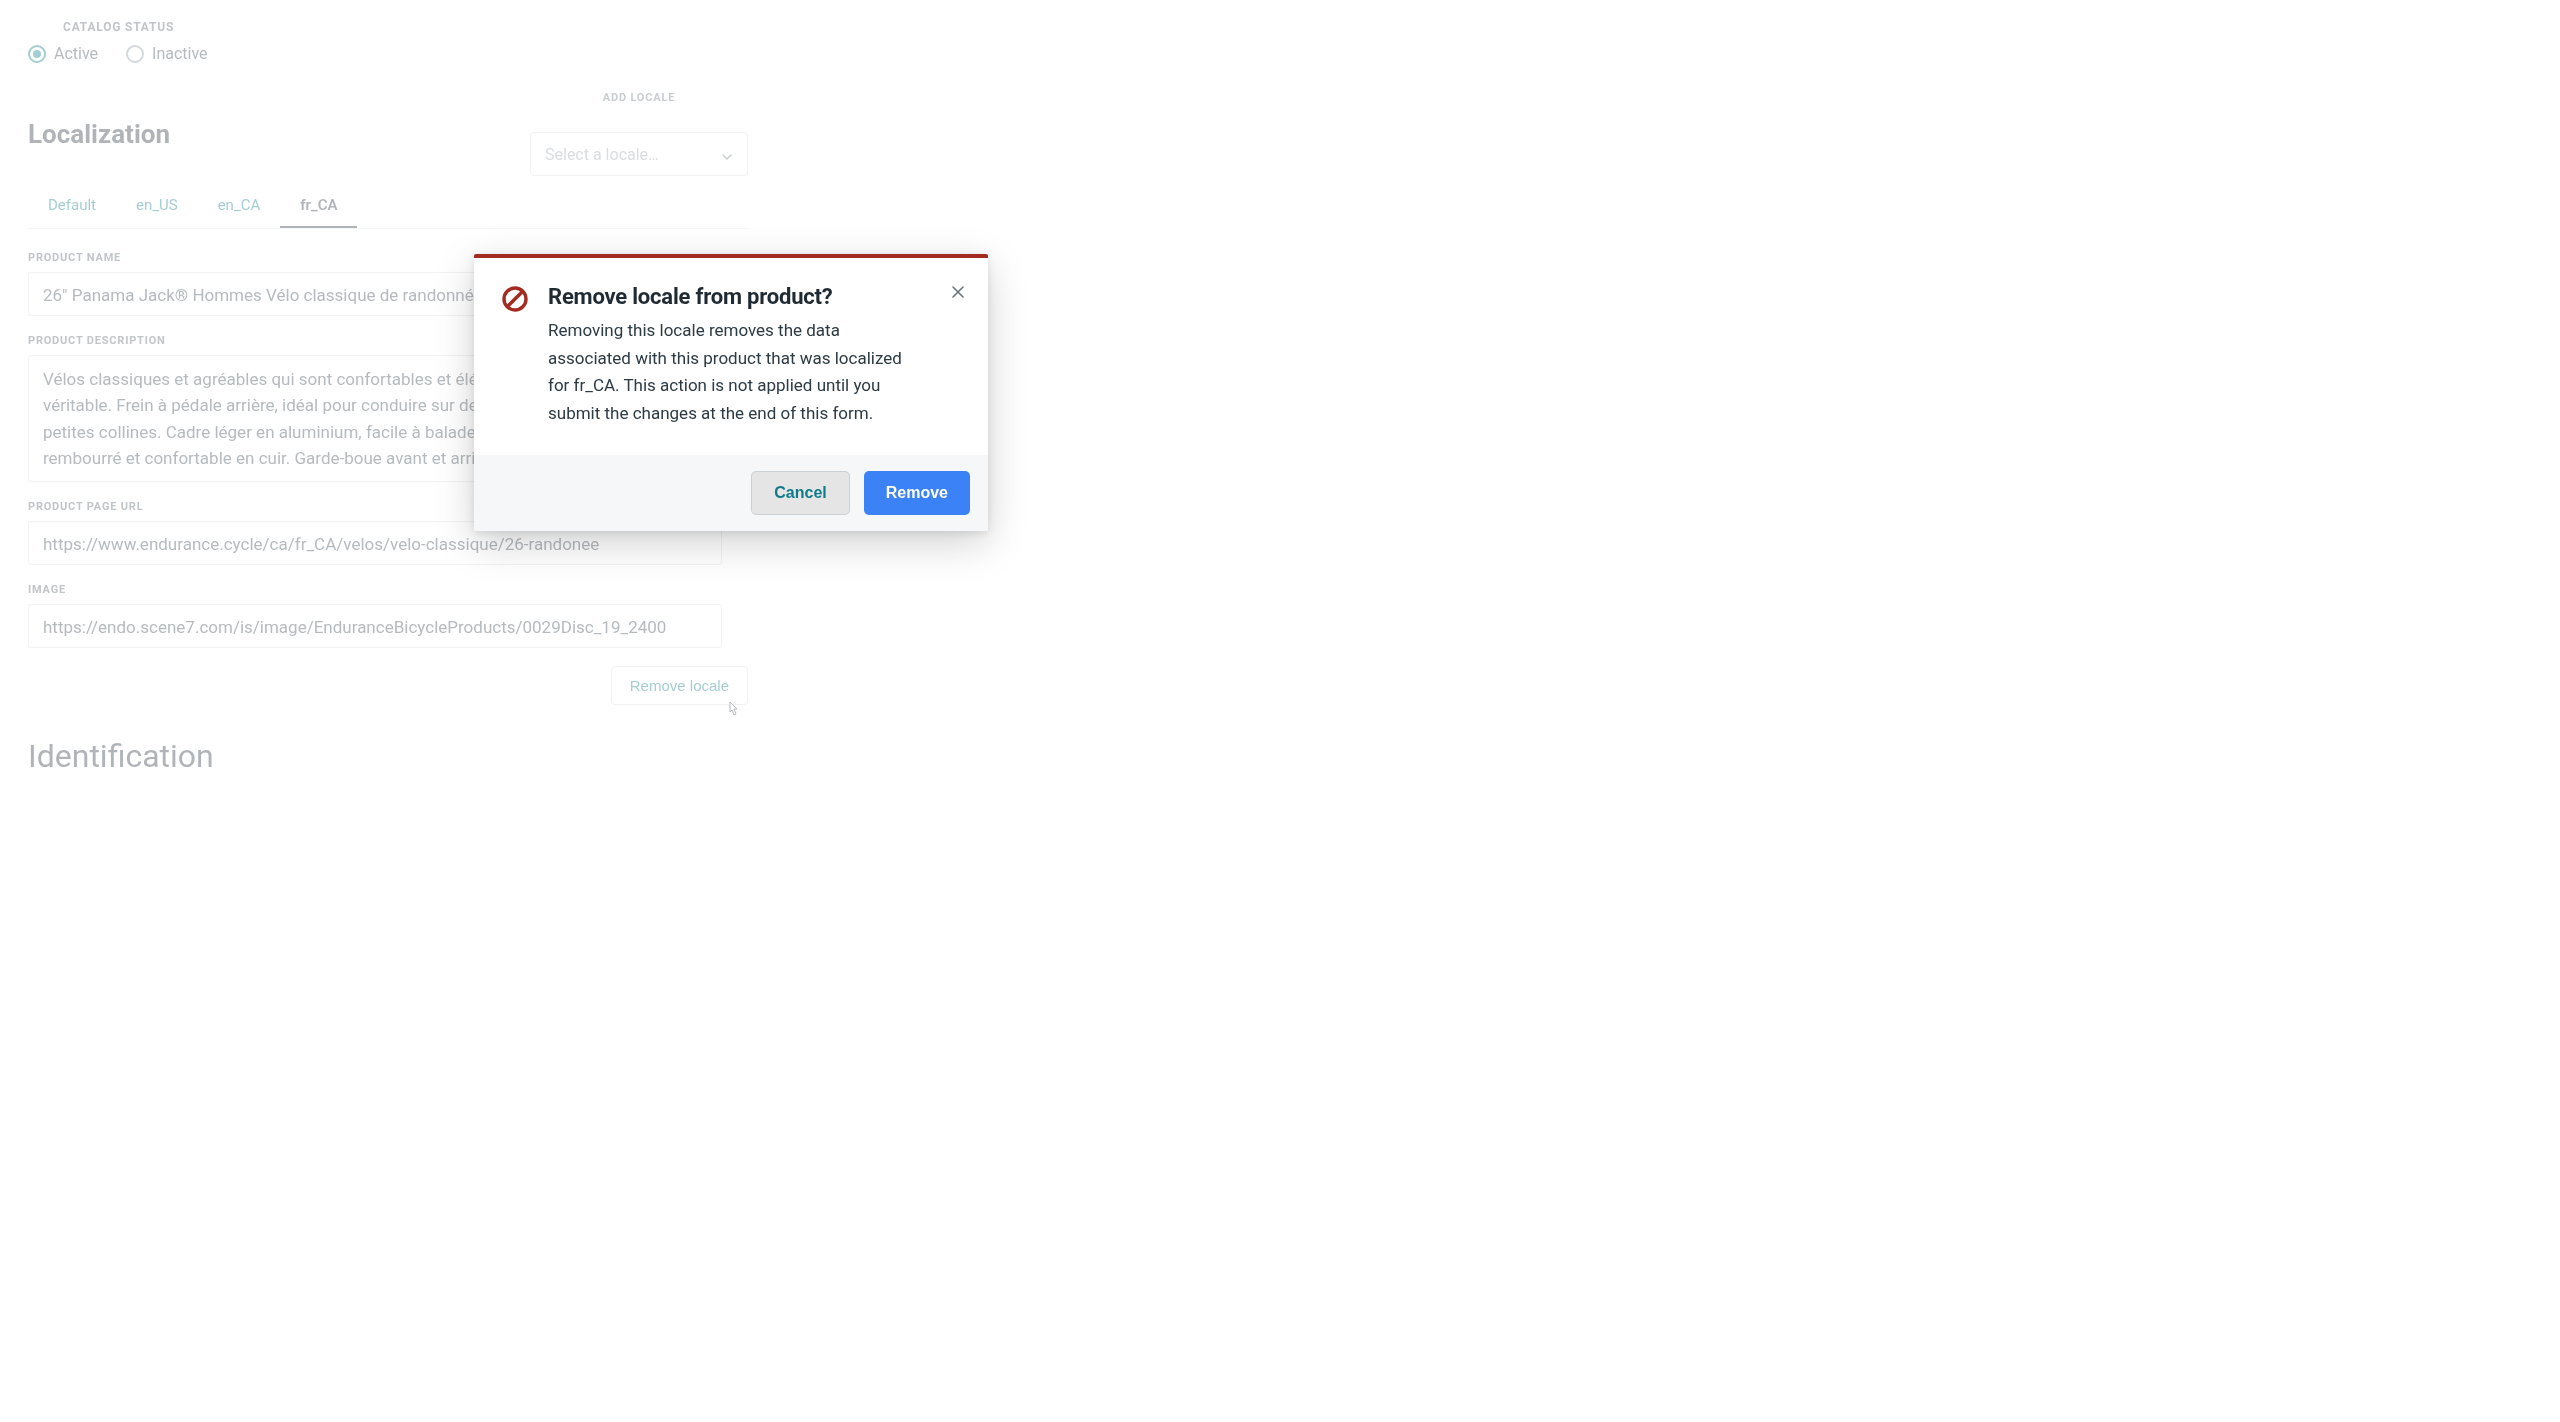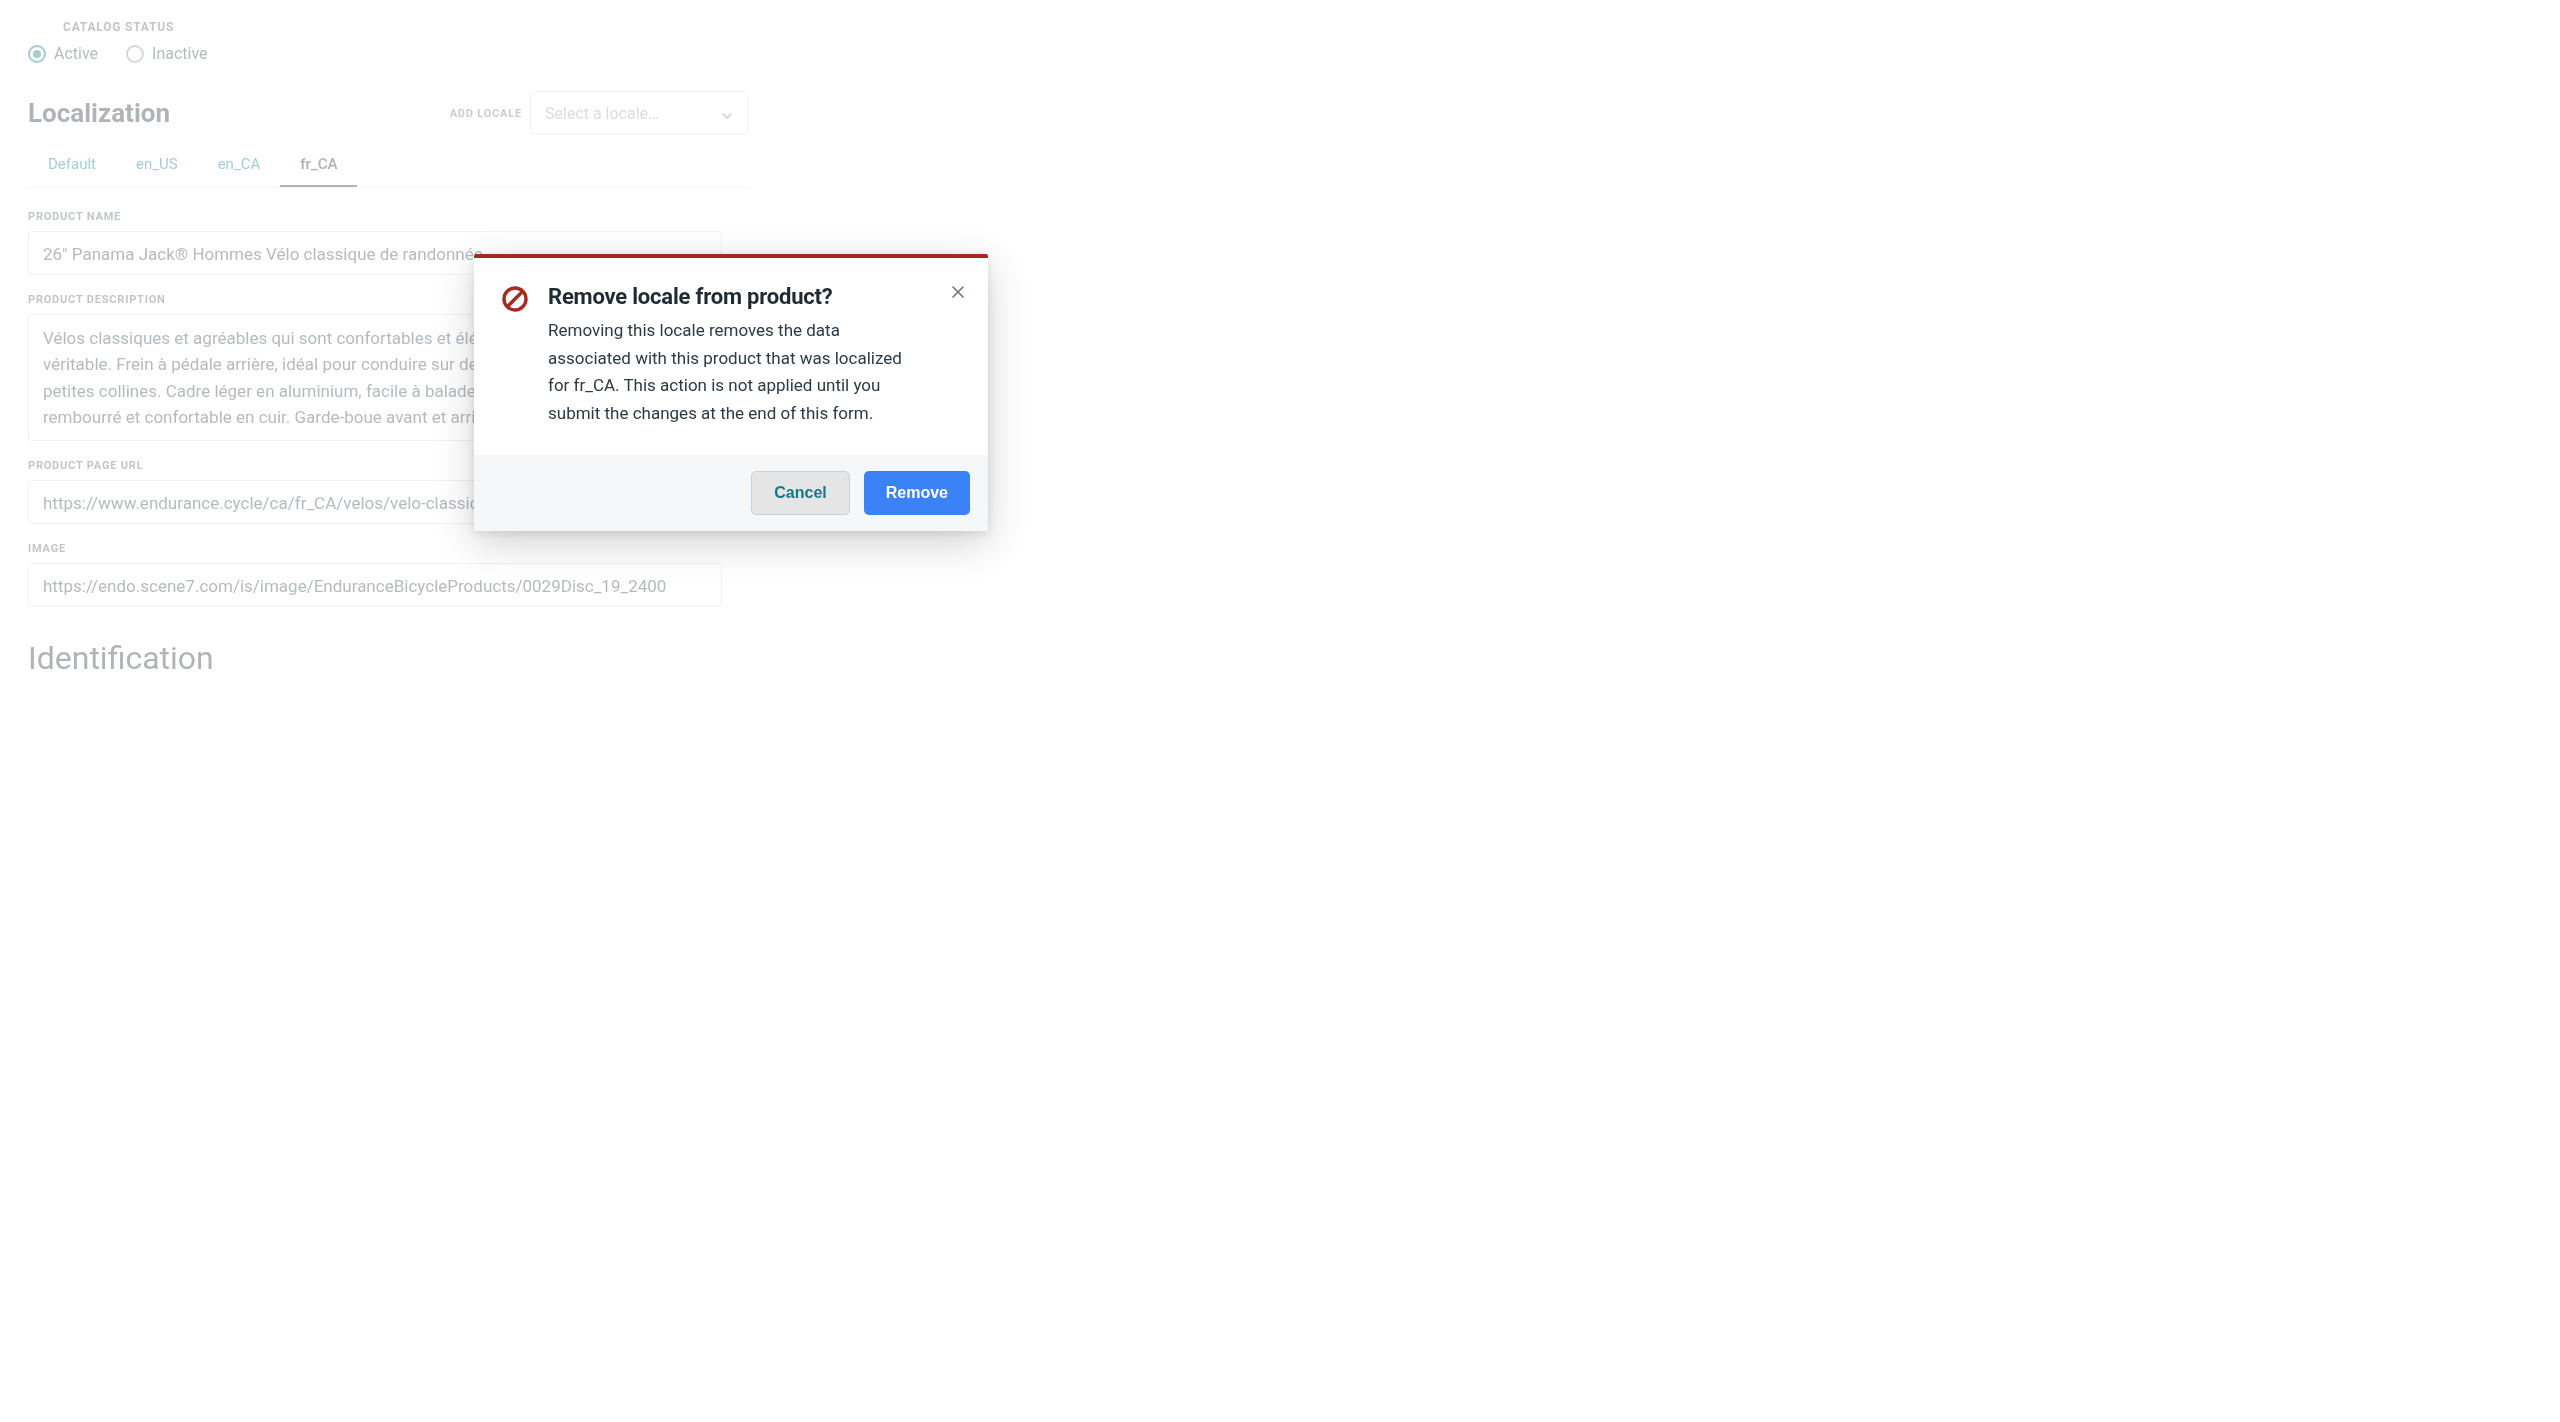--- a/index.html
+++ b/index.html
@@ -60,21 +60,22 @@
     margin-bottom: 8px;
   }
   h2.localization {
     font-size: 26px;
     font-weight: 700;
     color: #303c45;
   }
   .add-locale-wrap {
     display: flex;
     align-items: center;
-    gap: 8px;
+    gap: 28px;
+    flex-direction: column;
   }
   .add-locale-label {
     font-size: 11px;
     letter-spacing: 0.8px;
     font-weight: 700;
     color: #6f7b84;
   }
   .select-box {
     width: 218px;
     height: 44px;
@@ -289,20 +290,28 @@
   <div class="field-block">
     <div class="field-label">PRODUCT PAGE URL</div>
     <div class="text-input" style="overflow:hidden; white-space:nowrap; text-overflow:clip;">https://www.endurance.cycle/ca/fr_CA/velos/velo-classique/26-randonee</div>
   </div>
 
   <div class="field-block">
     <div class="field-label">IMAGE</div>
     <div class="text-input" style="overflow:hidden; white-space:nowrap;">https://endo.scene7.com/is/image/EnduranceBicycleProducts/0029Disc_19_2400</div>
   </div>
 
+  <div class="remove-locale-wrap">
+    <button class="remove-locale-btn">Remove locale</button>
+    <span class="cursor">
+      <svg width="18" height="20" viewBox="0 0 18 20">
+        <path d="M6 2 L6 12 L8 10 L10 15 L12 14 L10 9 L13 9 Z" fill="#fff" stroke="#3a4a54" stroke-width="1"></path>
+      </svg>
+    </span>
+  </div>
 
   <h2 class="identification">Identification</h2>
 
   <div class="dim-layer"></div>
 
   <div class="modal">
     <div class="modal-close">
       <span>
         <svg width="16" height="16" viewBox="0 0 16 16">
             <path d="M3 3 L13 13 M13 3 L3 13" stroke="#6b7680" stroke-width="1.6" stroke-linecap="round"></path>

